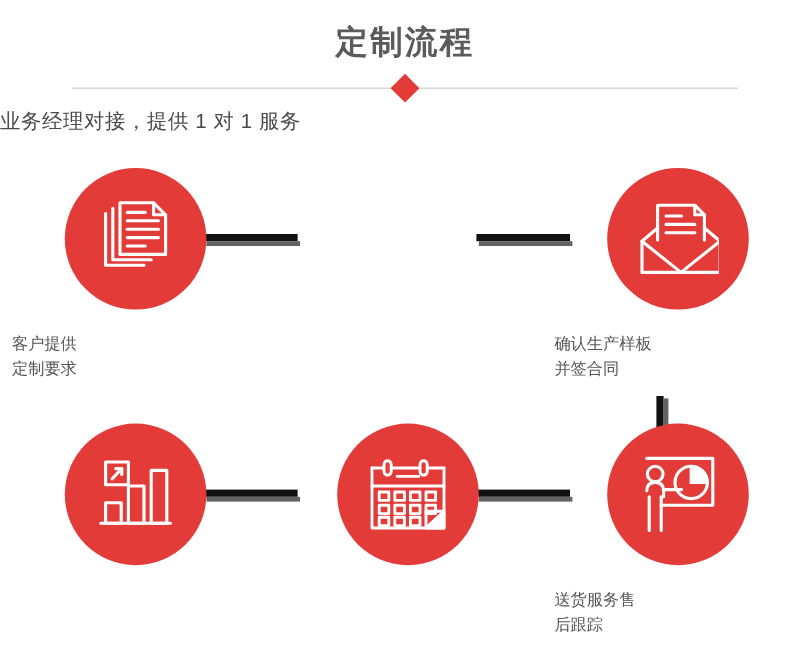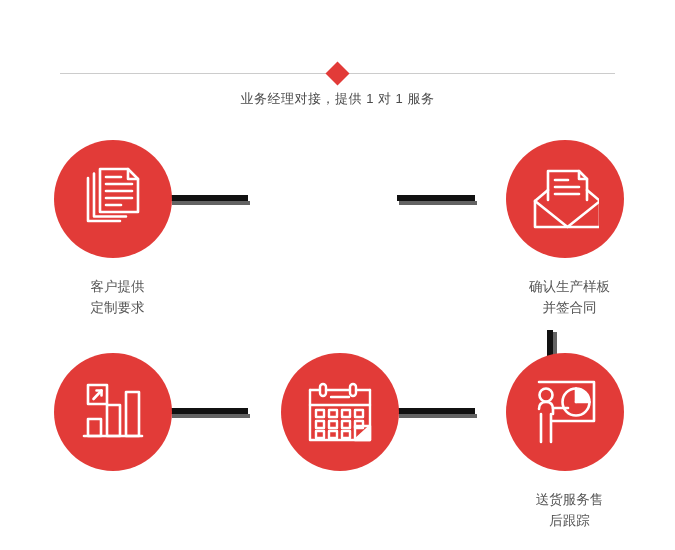--- a/index.html
+++ b/index.html
@@ -54,22 +54,21 @@
     height: 17px;
     margin-left: -9px;
     margin-top: -8px;
     background: #e23b38;
     transform: rotate(45deg);
   }
   .subtitle {
     position: absolute;
     left: 0; top: 90px;
     width: 675px;
-    text-align: center;
-    font-size: 13px;
+    font-size: 17px;
     color: #4a4a4a;
     letter-spacing: 0.5px;
   }
 
   
   .flow {
     position: absolute;
     left: 0; top: 140px;
     width: 675px;
     height: 410px;
@@ -108,21 +107,21 @@
     transform: translate(-50%, -50%);
     display: block;
   }
 
   .node-label {
     margin-top: 18px;
     font-size: 13.5px;
     color: #555555;
     line-height: 21px;
     white-space: pre-line;
-    text-align: center;
+    text-align: left;
     padding-left: 10px;
   }
 
   
   .conn-h {
     position: absolute;
     width: 78px;
     height: 9px;
     top: 55px;
   }
@@ -162,20 +161,21 @@
     left: 6px; top: 2px;
     width: 4px;
     height: 36px;
     background: #636363;
   }
 </style>
 </head>
 <body>
 
 <div class="header">
+  <div class="page-title">定制流程</div>
 
   <div class="rule-wrap">
     <div class="rule-line"></div>
     <div class="rule-diamond"></div>
   </div>
 
   <div class="subtitle">业务经理对接，提供 1 对 1 服务</div>
 </div>
 
 <div class="flow">

